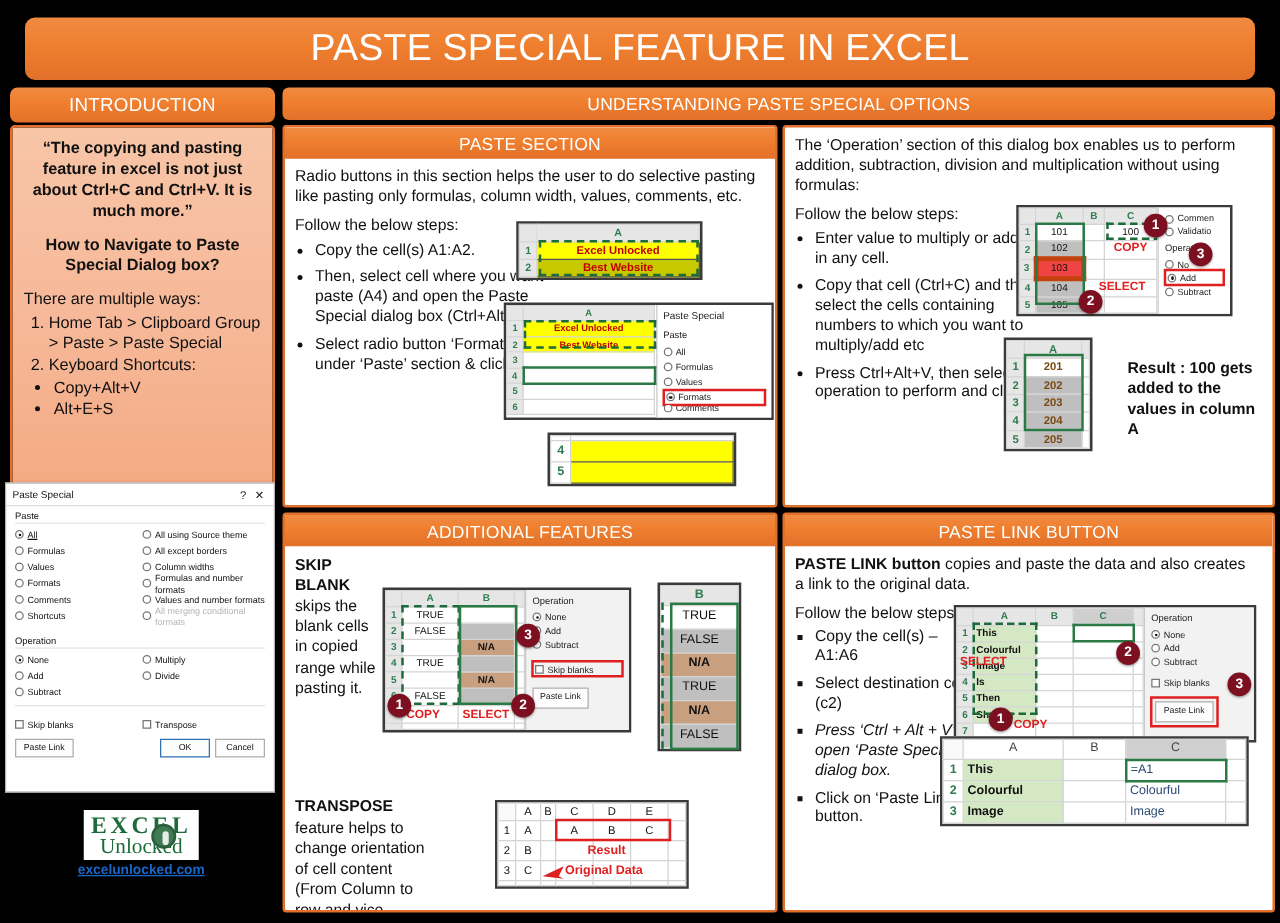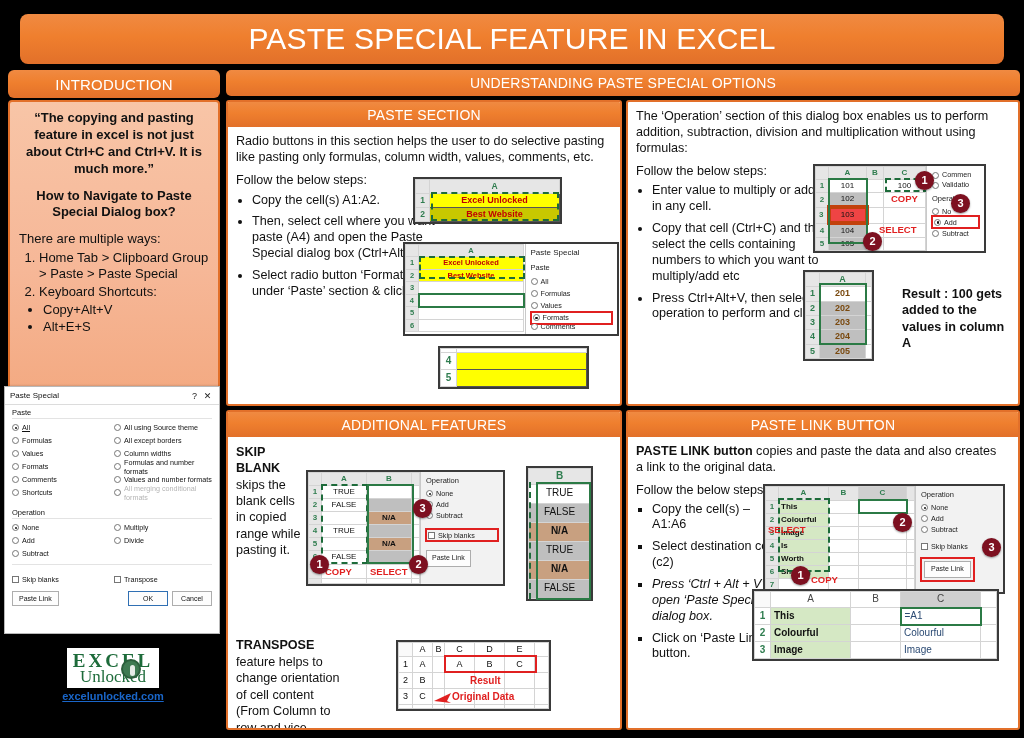--- a/index.html
+++ b/index.html
@@ -805,21 +805,21 @@
                     </tr>
                 <tr>
                       <td style="border:1px solid #d4d4d4;background:#e6e6e6;color:#2f7d4f;font-weight:bold;text-align:center;">4</td>
                     <td style="border:1px solid #d4d4d4;background:#d5e8c4;font-weight:bold;text-align:left;padding-left:2px;height:12px;">Is</td>
                     <td style="border:1px solid #d4d4d4;"></td>
                       <td style="border:1px solid #d4d4d4;"></td>
                       <td style="border:1px solid #d4d4d4;"></td>
                     </tr>
                 <tr>
                       <td style="border:1px solid #d4d4d4;background:#e6e6e6;color:#2f7d4f;font-weight:bold;text-align:center;">5</td>
-                    <td style="border:1px solid #d4d4d4;background:#d5e8c4;font-weight:bold;text-align:left;padding-left:2px;height:12px;">Worth</td>
+                    <td style="border:1px solid #d4d4d4;background:#d5e8c4;font-weight:bold;text-align:left;padding-left:2px;height:12px;">Then</td>
                     <td style="border:1px solid #d4d4d4;"></td>
                       <td style="border:1px solid #d4d4d4;"></td>
                       <td style="border:1px solid #d4d4d4;"></td>
                     </tr>
                 <tr>
                       <td style="border:1px solid #d4d4d4;background:#e6e6e6;color:#2f7d4f;font-weight:bold;text-align:center;">6</td>
                     <td style="border:1px solid #d4d4d4;background:#d5e8c4;font-weight:bold;text-align:left;padding-left:2px;height:12px;">Sharing</td>
                     <td style="border:1px solid #d4d4d4;"></td>
                       <td style="border:1px solid #d4d4d4;"></td>
                       <td style="border:1px solid #d4d4d4;"></td>

